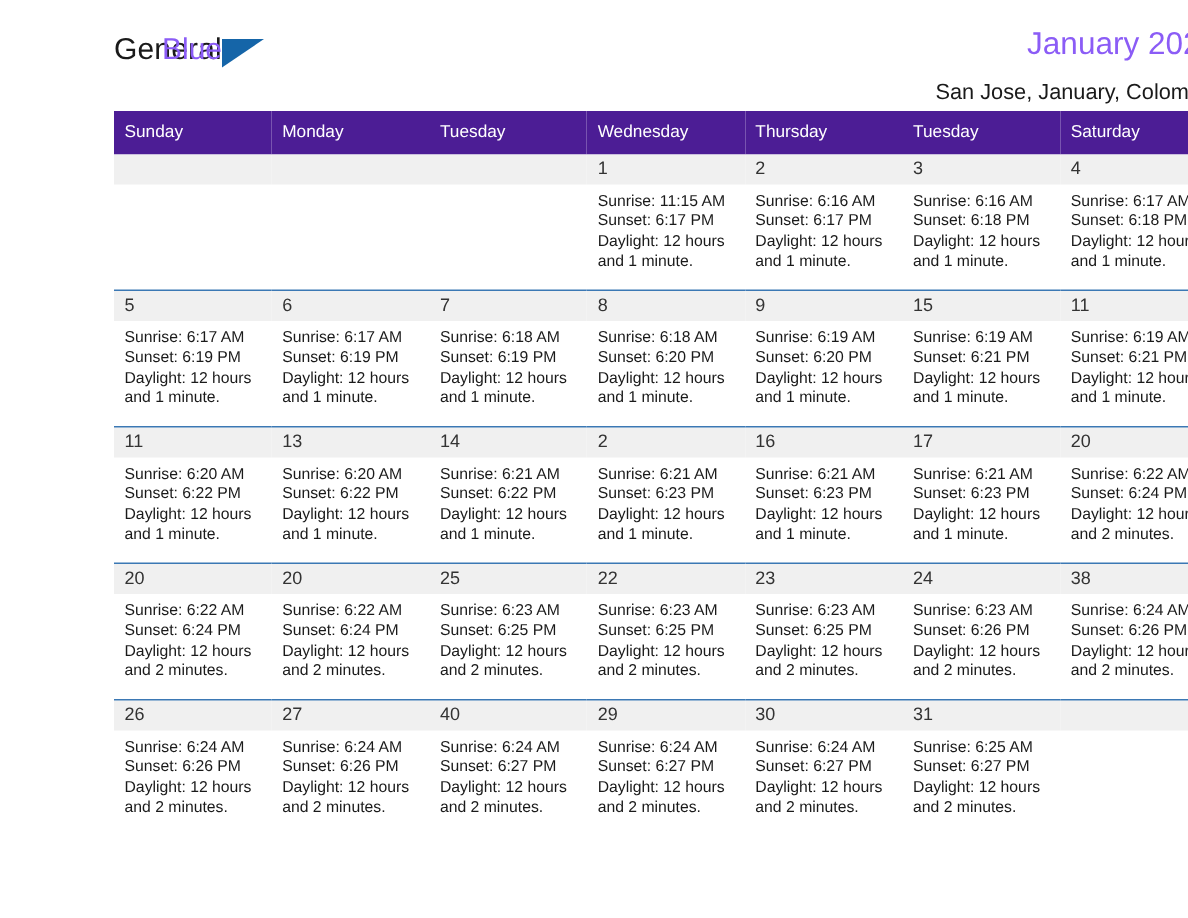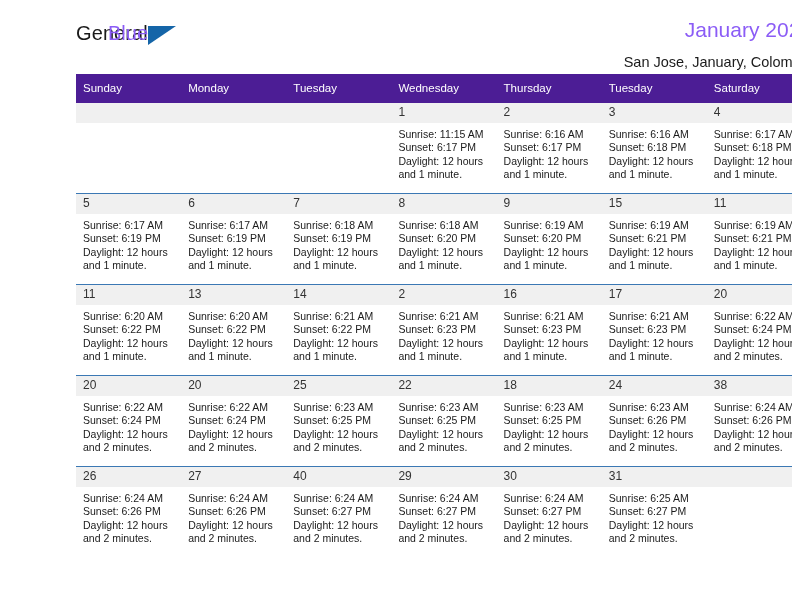--- a/index.html
+++ b/index.html
@@ -363,21 +363,21 @@
           </td>
           <td>
             <div class="daynum">22</div>
             <div class="cellbody">
               <div>Sunrise: 6:23 AM</div>
               <div>Sunset: 6:25 PM</div>
               <div class="daylight-wrap">Daylight: 12 hours and 2 minutes.</div>
             </div>
           </td>
           <td>
-            <div class="daynum">18</div>
+            <div class="daynum">23</div>
             <div class="cellbody">
               <div>Sunrise: 6:23 AM</div>
               <div>Sunset: 6:25 PM</div>
               <div class="daylight-wrap">Daylight: 12 hours and 2 minutes.</div>
             </div>
           </td>
           <td>
             <div class="daynum">24</div>
             <div class="cellbody">
               <div>Sunrise: 6:23 AM</div>

